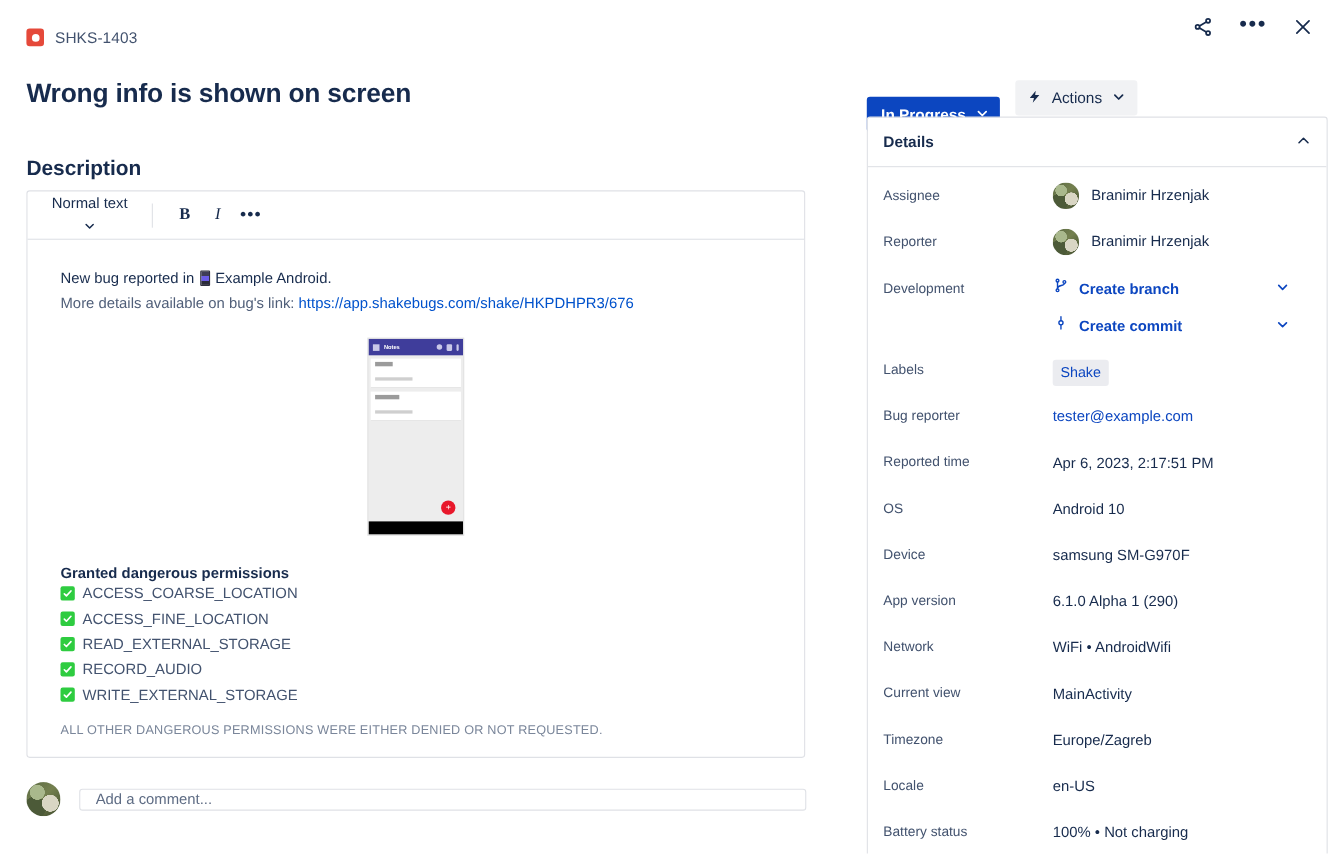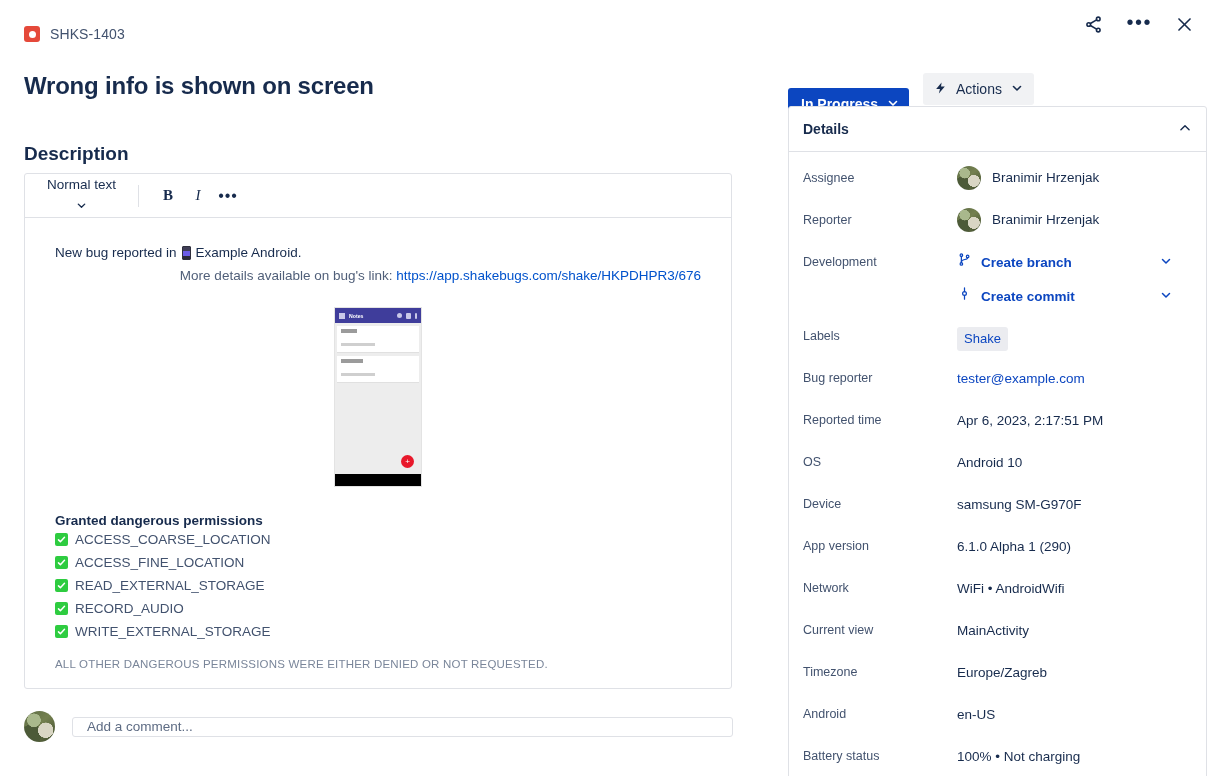--- a/index.html
+++ b/index.html
@@ -54,21 +54,21 @@
   .tb-div { width: 1px; height: 22px; background: #DFE1E6; margin: 0 14px; }
   .tb-btn {
     width: 30px; height: 28px; display: flex; align-items: center; justify-content: center;
     border-radius: 3px; cursor: pointer; color: #172B4D;
   }
   .tb-b { font-weight: 700; font-size: 15px; font-family: "Liberation Serif", serif; }
   .tb-i { font-style: italic; font-size: 15px; font-family: "Liberation Serif", serif; }
   .tb-dots { font-size: 16px; letter-spacing: 1px; line-height: 8px; }
 
   .editor-body { padding: 24px 30px 18px 30px; }
-  .desc-line { font-size: 13.5px; color: #172B4D; line-height: 22px; display: flex; align-items: center; gap: 5px; text-align: right; }
+  .desc-line { font-size: 13.5px; color: #172B4D; line-height: 22px; display: flex; align-items: center; gap: 5px; }
   .desc-line.muted { color: #505F79; display: block; margin-top: 1px; }
   .app-thumb {
     display: inline-block; width: 9px; height: 14px; border-radius: 1px;
     background: linear-gradient(#3F3D56 0 30%, #6B5CE7 30% 72%, #2b2b3a 72% 100%);
     border: 1px solid #2f2f3d; vertical-align: -2px;
   }
   .desc-link { color: #0052CC; text-decoration: none; }
 
   
   .shot-wrap { display: flex; justify-content: center; margin-top: 20px; }
@@ -469,21 +469,21 @@
           <div class="f-label">Current view</div>
           <div class="f-value">MainActivity</div>
         </div>
 
         <div class="field">
           <div class="f-label">Timezone</div>
           <div class="f-value">Europe/Zagreb</div>
         </div>
 
         <div class="field">
-          <div class="f-label">Android</div>
+          <div class="f-label">Locale</div>
           <div class="f-value">en-US</div>
         </div>
 
         <div class="field">
           <div class="f-label">Battery status</div>
           <div class="f-value">100% • Not charging</div>
         </div>
 
       </div>
     </div>

